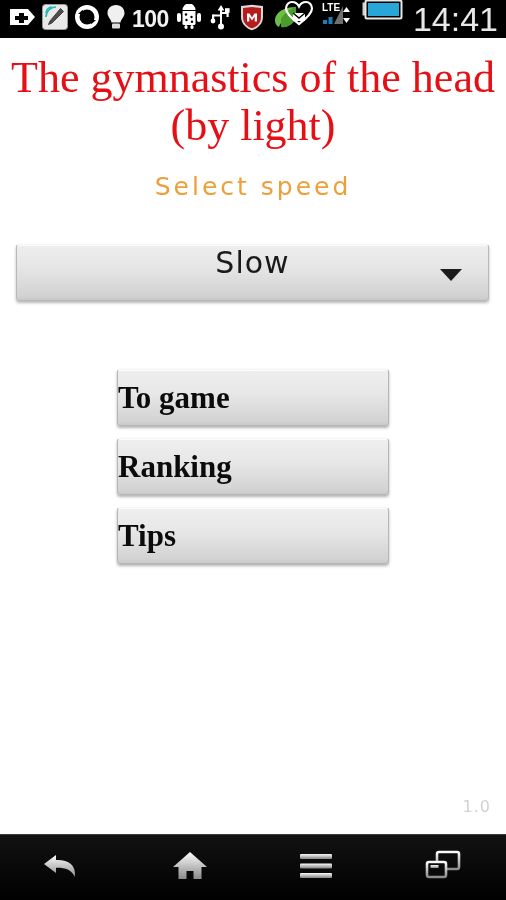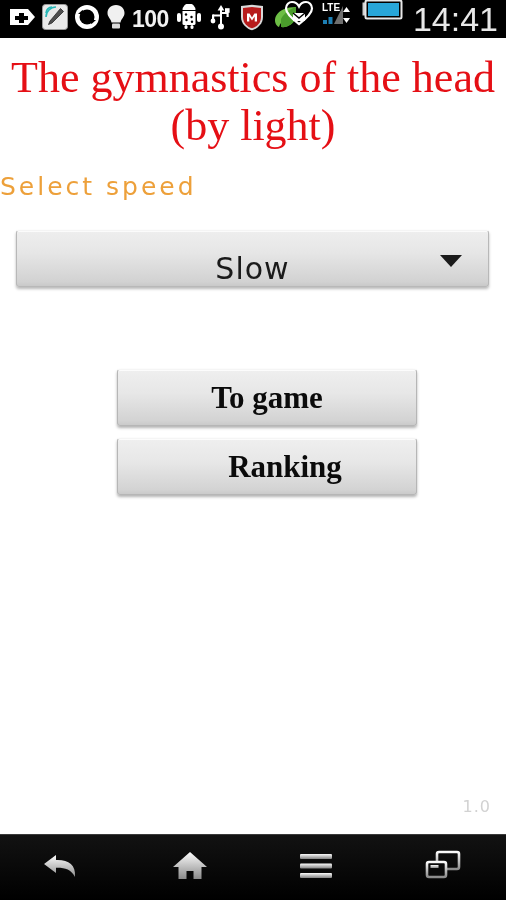--- a/index.html
+++ b/index.html
@@ -53,74 +53,75 @@
     text-align:center;
     color:#e50f15;
     font-family:"Liberation Serif", serif;
     font-weight:normal;
     font-size:44px;
     line-height:48px;
     padding:0 10px;
   }
   #select-speed-label {
     margin-top:22px;
+    text-align:center;
     color:#eda03a;
     font-family:"DejaVu Sans", sans-serif;
     font-size:25px;
     letter-spacing:3px;
     font-weight:400;
   }
 
   
   #speed-spinner {
-    position:absolute; left:16px; top:192px;
+    position:absolute; left:16px; top:206px;
     width:473px; height:57px;
     background:linear-gradient(to bottom,#eeeeee 0%, #e6e6e6 40%, #d2d2d2 92%, #c9c9c9 100%);
     border:1px solid #b8b8b8;
     border-top-color:#f4f4f4;
     border-radius:3px;
     box-shadow:0 2px 3px rgba(0,0,0,0.28), inset 0 1px 0 rgba(255,255,255,0.75);
-    display:flex; align-items:flex-end; justify-content:center;
+    display:flex; align-items:flex-start; justify-content:center;
     cursor:pointer;
   }
   #speed-value {
     font-family:"DejaVu Sans", sans-serif;
     font-size:30px;
     color:#1a1a1a;
     letter-spacing:1px;
   }
   #spinner-arrow {
     position:absolute; right:26px; top:50%;
     margin-top:-4px;
     width:0; height:0;
     border-left:11px solid transparent;
     border-right:11px solid transparent;
     border-top:12px solid #1b1b1b;
   }
 
   
   .menu-button {
     position:absolute; left:117px;
-    width:300px; height:57px;
+    width:272px; height:57px;
     background:linear-gradient(to bottom,#efefef 0%, #e7e7e7 42%, #d3d3d3 92%, #cacaca 100%);
     border:1px solid #b6b6b6;
     border-top-color:#f5f5f5;
     border-radius:3px;
     box-shadow:0 2px 3px rgba(0,0,0,0.30), inset 0 1px 0 rgba(255,255,255,0.8);
-    display:flex; align-items:center; justify-content:center;
+    display:flex; align-items:center; justify-content:flex-start;
     cursor:pointer;
   }
   .menu-button span {
     font-family:"Liberation Serif", serif;
     font-weight:bold;
     font-size:31px;
     color:#0b0b0b;
   }
   #btn-to-game  { top:331px; }
-  #btn-ranking  { top:400px;padding-left:36px; }
+  #btn-ranking  { top:400px; }
   #btn-tips     { top:469px; }
 
   #version-label {
     position:absolute; right:15px; bottom:18px;
     color:#d2d2d2;
     font-family:"DejaVu Sans", sans-serif;
     font-size:16px;
     letter-spacing:1px;
   }
 
@@ -269,20 +270,23 @@
     <div id="speed-spinner">
       <span id="speed-value">Slow</span>
       <span id="spinner-arrow"></span>
     </div>
 
     <div class="menu-button" id="btn-to-game">
       <span>To game</span>
     </div>
     <div class="menu-button" id="btn-ranking">
       <span>Ranking</span>
+    </div>
+    <div class="menu-button" id="btn-tips">
+      <span>Tips</span>
     </div>
 
     <div id="version-label">1.0</div>
   </div>
 
   <div id="nav-bar">
 
     <div class="nav-btn">
       <span>
         <svg width="46" height="36" viewBox="0 0 46 36">

